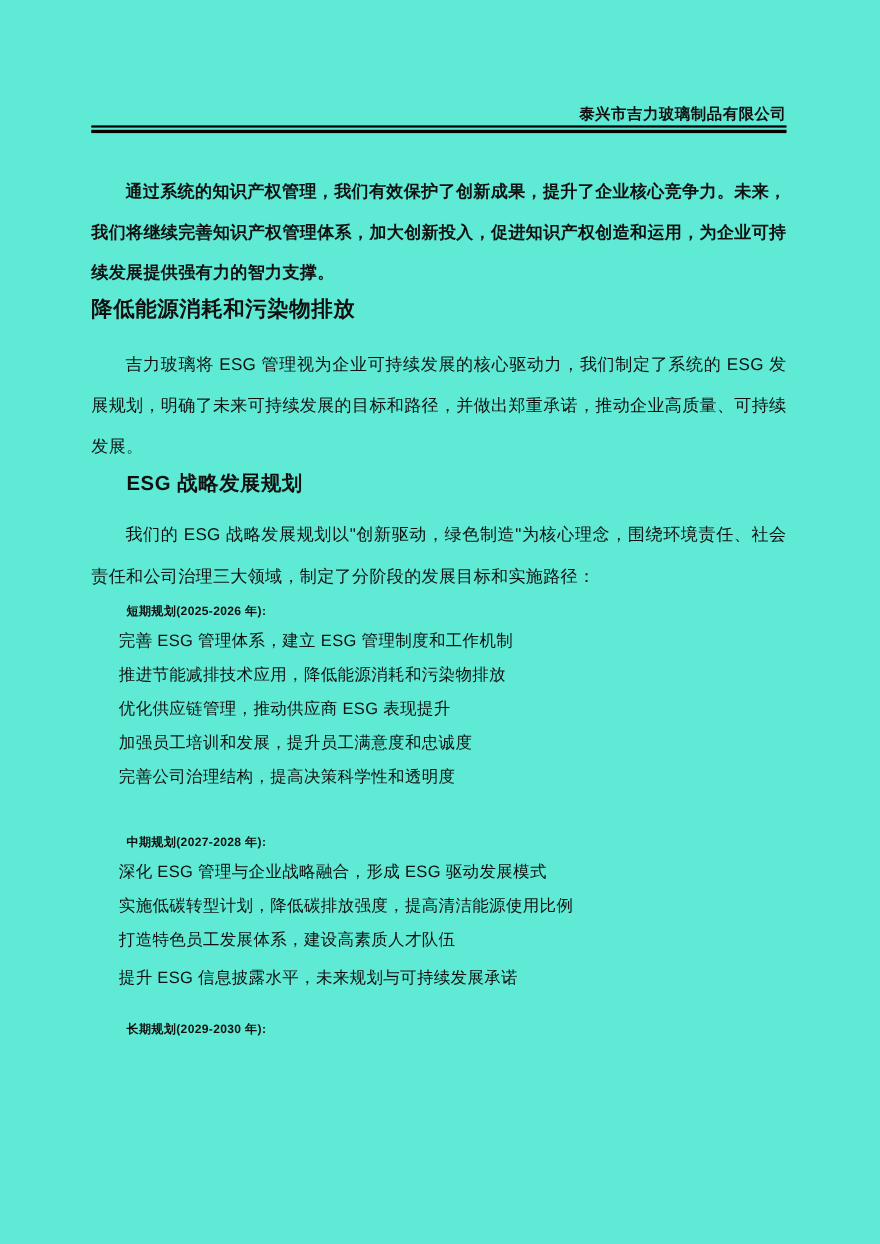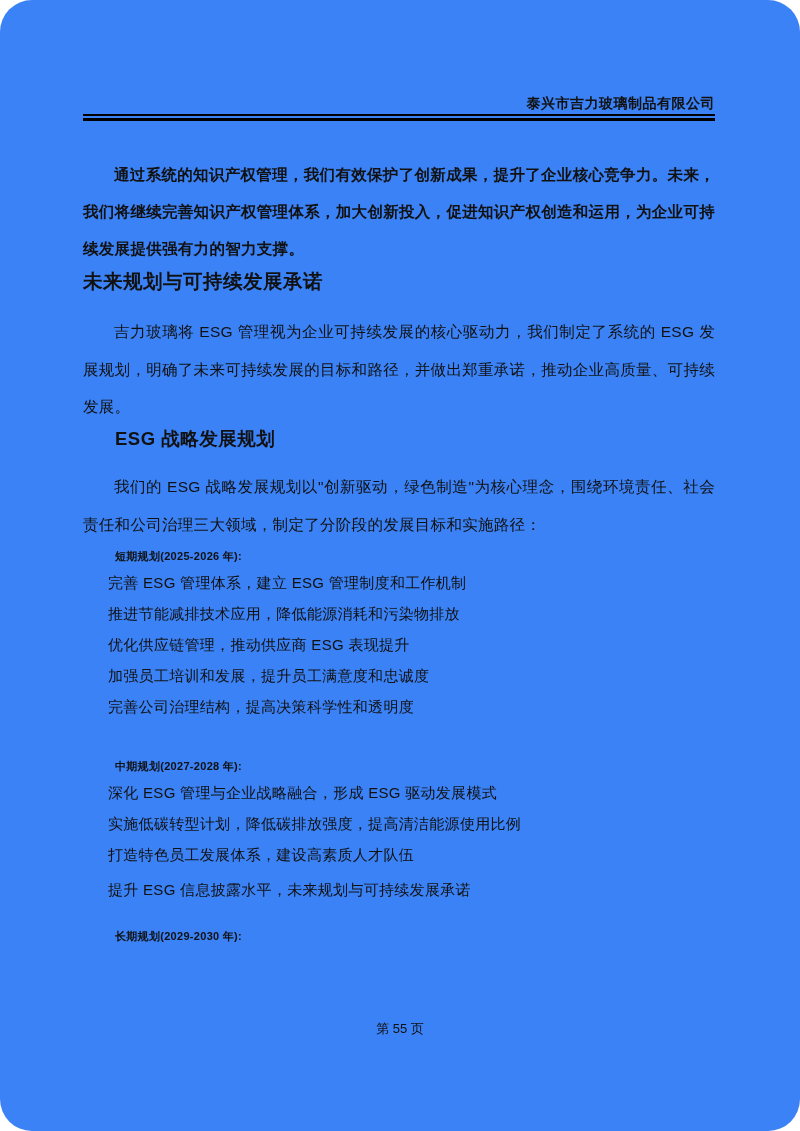--- a/index.html
+++ b/index.html
@@ -1,23 +1,22 @@
 <!DOCTYPE html>
 <html><head>
 <meta charset="utf-8">
 <style>
   html,body { margin:0; padding:0; background:#ffffff; }
   .page {
     position:relative;
     width:800px; height:1131px;
-    background:#3b82f6;
+    background:#5eead4;
     color:#111111;
     font-family:"Liberation Sans", sans-serif;
     overflow:hidden;
-    border-radius:32px;
   }
   
   .header {
     position:absolute; top:94px; left:83px; right:85px;
     text-align:right;
     font-size:14px; font-weight:700; letter-spacing:0.5px;
     line-height:18px;
   }
   .header-rule { position:absolute; top:114px; left:83px; right:85px; }
   .header-rule .rule-thin  { height:2px; background:#000; }
@@ -87,21 +86,21 @@
   <div class="header-rule">
     <div class="rule-thin"></div>
     <div class="rule-gap"></div>
     <div class="rule-thick"></div>
   </div>
 
   <div class="content">
 
     <p class="body-par par-1">通过系统的知识产权管理，我们有效保护了创新成果，提升了企业核心竞争力。未来，我们将继续完善知识产权管理体系，加大创新投入，促进知识产权创造和运用，为企业可持续发展提供强有力的智力支撑。</p>
 
-    <h1 class="h1">未来规划与可持续发展承诺</h1>
+    <h1 class="h1">降低能源消耗和污染物排放</h1>
 
     <p class="body-par par-2">吉力玻璃将 ESG 管理视为企业可持续发展的核心驱动力，我们制定了系统的 ESG 发展规划，明确了未来可持续发展的目标和路径，并做出郑重承诺，推动企业高质量、可持续发展。</p>
 
     <h2 class="h2">ESG 战略发展规划</h2>
 
     <p class="body-par par-3">我们的 ESG 战略发展规划以"创新驱动，绿色制造"为核心理念，围绕环境责任、社会责任和公司治理三大领域，制定了分阶段的发展目标和实施路径：</p>
 
     <h3 class="h3 h3-short">短期规划(2025-2026 年):</h3>
 
     <ul class="plan-list list-1">
@@ -118,15 +117,14 @@
       <li>深化 ESG 管理与企业战略融合，形成 ESG 驱动发展模式</li>
       <li>实施低碳转型计划，降低碳排放强度，提高清洁能源使用比例</li>
       <li>打造特色员工发展体系，建设高素质人才队伍</li>
       <li class="extra-gap">提升 ESG 信息披露水平，未来规划与可持续发展承诺</li>
     </ul>
 
     <h3 class="h3 h3-long">长期规划(2029-2030 年):</h3>
 
   </div>
 
-  <div class="footer">第 55 页</div>
 
 </div>
 
 </body></html>

